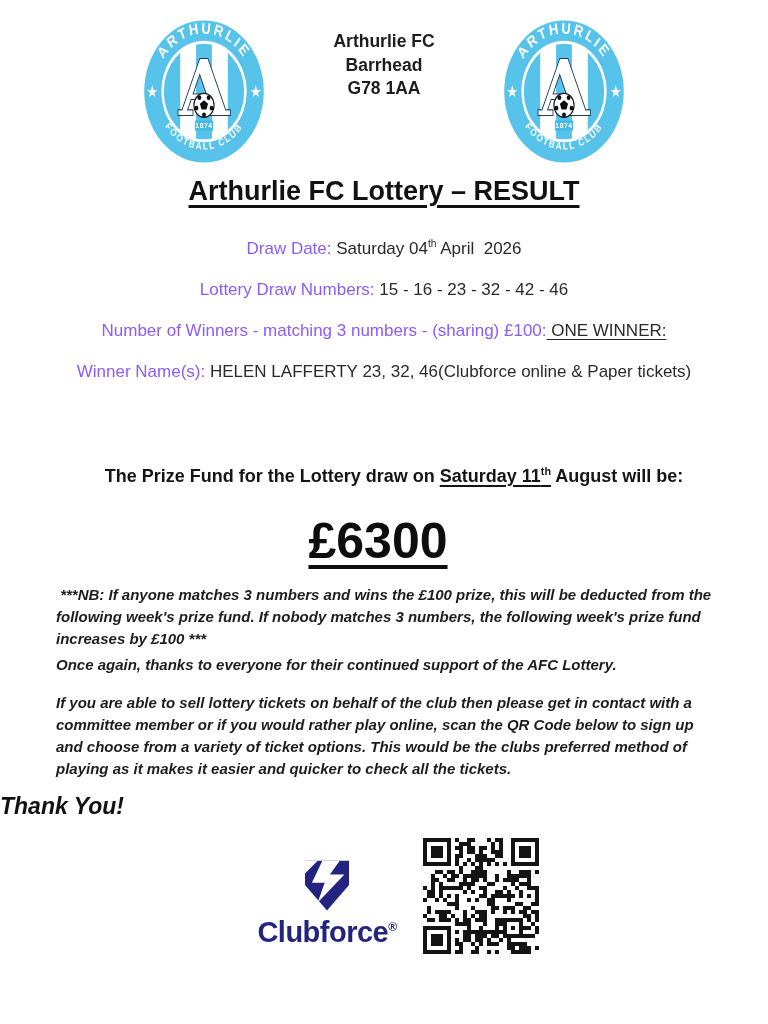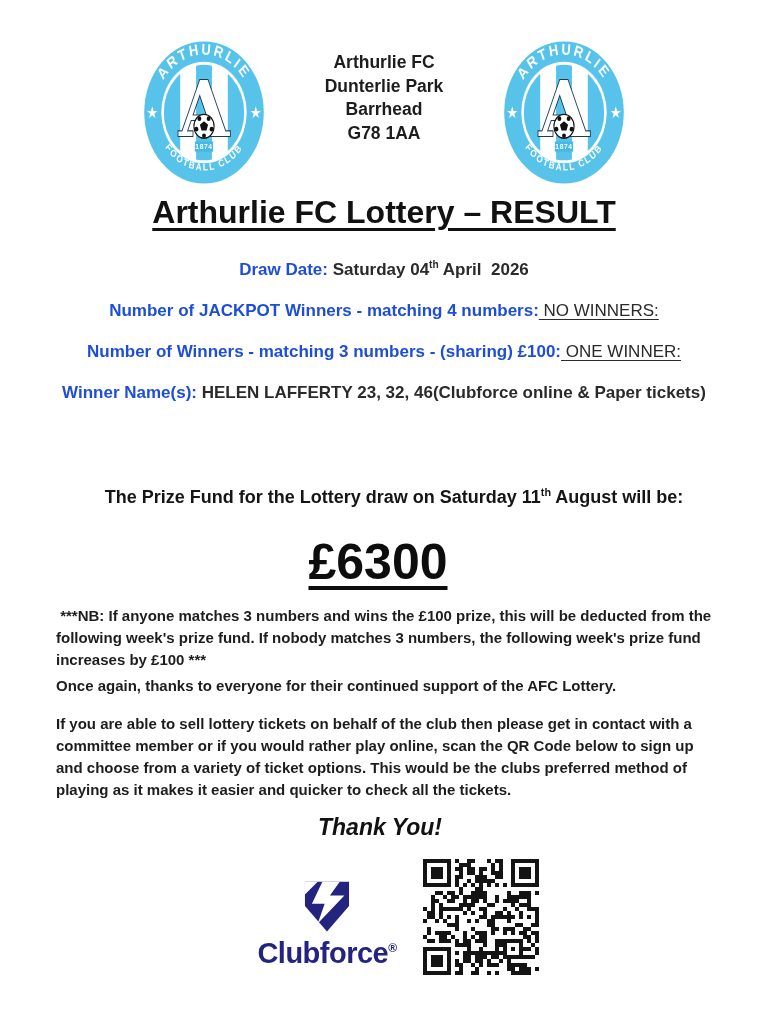--- a/index.html
+++ b/index.html
@@ -4,52 +4,52 @@
 <style>
   html,body{margin:0;padding:0;}
   body{
     width:768px;height:1024px;background:#ffffff;
     font-family:"Liberation Sans",sans-serif;color:#1d1d1d;
     overflow:hidden;
   }
   .page{position:relative;width:768px;height:1024px;background:#fff;}
 
   
-  .header{display:flex;justify-content:center;align-items:flex-start;gap:44px;padding-top:40px;}
+  .header{display:flex;justify-content:center;align-items:flex-start;gap:44px;padding-top:19px;}
   .crest{width:122px;height:145px;display:block;}
   .address{width:150px;text-align:center;font-weight:700;font-size:17.5px;line-height:23.5px;padding-top:11px;color:#1d1d1d;}
   .address div{white-space:nowrap;}
 
   
   .title{
-    text-align:center;font-size:32px;font-weight:700;margin-top:10px;line-height:34px;
+    text-align:center;font-size:27px;font-weight:700;margin-top:10px;line-height:34px;
     text-decoration:underline;text-decoration-thickness:2.5px;text-underline-offset:5px;color:#111;
   }
 
   
   .results{margin-top:20px;}
   .rline{margin:0;text-align:center;line-height:41px;font-size:17px;color:#2a2a2a;}
-  .rline .lbl{font-weight:700;color:#1d4ed8;white-space:pre-wrap;}
-  .rline .val{font-weight:700;white-space:pre-wrap;}
+  .rline .lbl{font-weight:400;color:#8b5cf6;white-space:pre-wrap;}
+  .rline .val{font-weight:400;white-space:pre-wrap;}
   .rline .und{font-weight:400;white-space:pre-wrap;text-decoration:underline;text-underline-offset:3px;}
   sup{font-size:60%;line-height:0;}
 
   
   .prize-line{margin:48px 0 0 0;text-align:center;font-size:18px;font-weight:700;line-height:24px;color:#151515;white-space:pre-wrap;}
-  .prize-line .u{text-decoration-thickness:1.5px;text-underline-offset:3px;text-align:right;}
+  .prize-line .u{text-decoration:underline;text-decoration-thickness:1.5px;text-underline-offset:3px;text-align:right;}
   .prize-amount{
     margin:2px 12px 0 0;text-align:center;font-size:50px;font-weight:700;line-height:54px;color:#0d0d0d;
   }
   .prize-amount span{text-decoration:underline;text-decoration-thickness:4px;text-underline-offset:7px;}
 
   
-  .note{margin:16px 56px 0 56px;font-size:15px;font-weight:700;line-height:22px;color:#1d1d1d;}
+  .note{margin:16px 56px 0 56px;font-size:15px;font-weight:700;font-style:italic;line-height:22px;color:#1d1d1d;}
   .note.thanks{margin-top:4px;}
   .note.sell{}
-  .thankyou{margin:12px 8px 0 0;text-align:center;font-size:23px;font-weight:700;font-style:italic;color:#111;line-height:28px;}
+  .thankyou{margin:12px 8px 0 0;font-size:23px;font-weight:700;font-style:italic;color:#111;line-height:28px;}
 
   
   .footer{display:flex;justify-content:center;align-items:flex-start;gap:26px;margin-top:18px;transform:translateX(14px);}
   .clubforce{display:flex;flex-direction:column;align-items:center;padding-top:18px;}
   .shield{width:58px;height:58px;display:block;}
   .wordmark{font-size:29px;font-weight:700;letter-spacing:-0.5px;margin-top:2px;}
   .wordmark sup{font-size:12px;}
   .qr{width:116px;height:116px;display:block;}
 </style>
 </head>
@@ -96,37 +96,36 @@
 </svg>
 
 <div class="page">
 
   <div class="header">
     <svg class="crest" viewBox="0 0 200 200" preserveAspectRatio="none">
         <use href="#crest"></use>
       </svg>
     <div class="address">
       <div>Arthurlie FC</div>
-      <div>Dunterlie Park</div>
       <div>Barrhead</div>
       <div>G78 1AA</div>
     </div>
     <svg class="crest" viewBox="0 0 200 200" preserveAspectRatio="none">
         <use href="#crest"></use>
       </svg>
   </div>
 
   <div class="title">Arthurlie FC Lottery – RESULT</div>
 
   <div class="results">
     <p class="rline">
       <span class="lbl">Draw Date:</span><span class="val"> Saturday 04</span><sup class="val">th</sup><span class="val"> April&nbsp; 2026</span>
     </p>
     <p class="rline">
-      <span class="lbl">Number of JACKPOT Winners - matching 4 numbers:</span><span class="und"> NO WINNERS:</span>
+      <span class="lbl">Lottery Draw Numbers:</span><span class="val"> 15 - 16 - 23 - 32 - 42 - 46</span>
     </p>
     <p class="rline">
       <span class="lbl">Number of Winners - matching 3 numbers - (sharing) £100:</span><span class="und"> ONE WINNER:</span>
     </p>
     <p class="rline">
       <span class="lbl">Winner Name(s):</span><span class="val"> HELEN LAFFERTY 23, 32, 46(Clubforce online &amp; Paper tickets)</span>
     </p>
   </div>
 
   <p class="prize-line">

